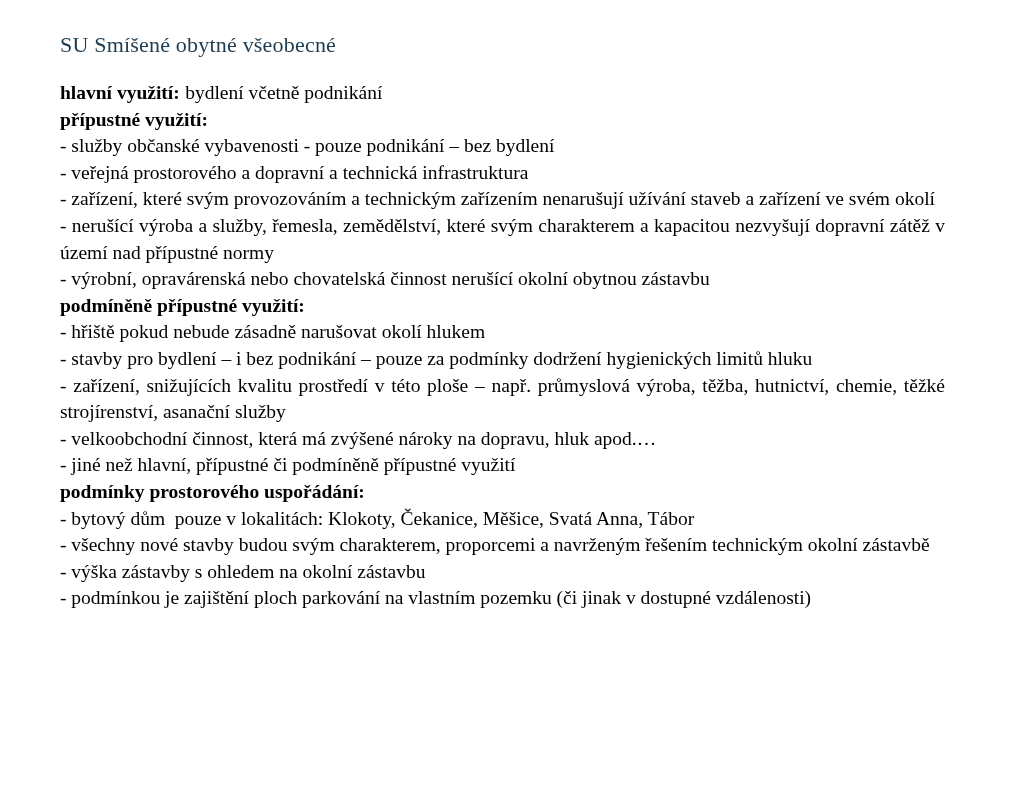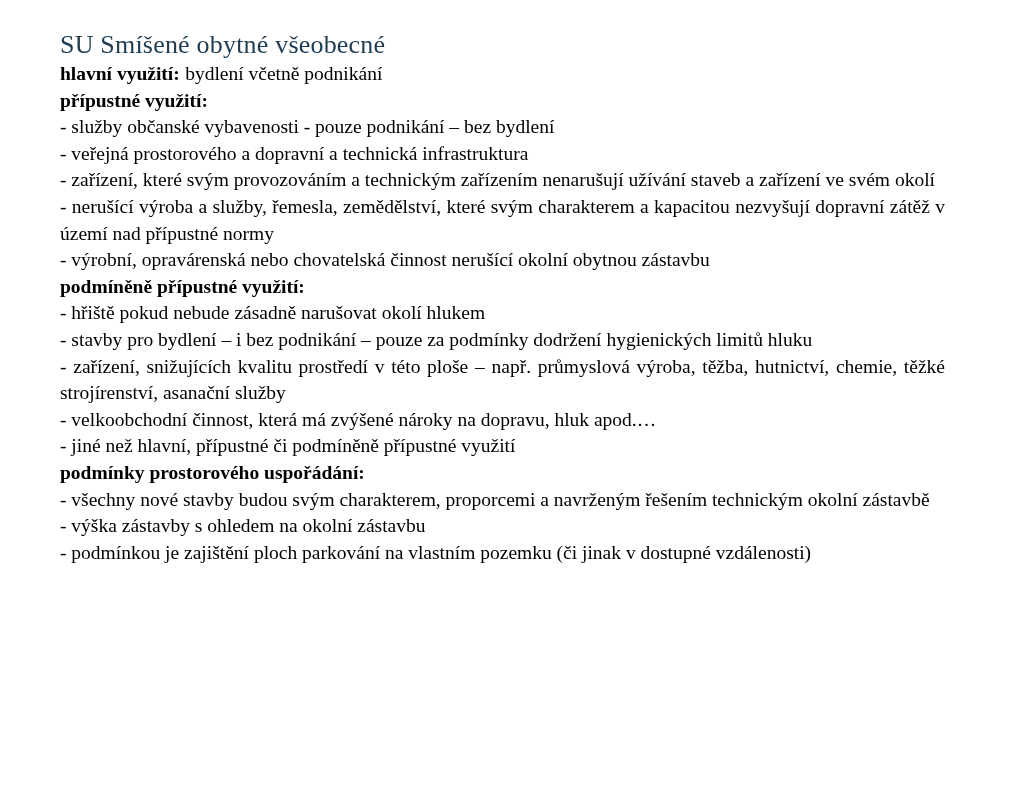--- a/index.html
+++ b/index.html
@@ -13,24 +13,24 @@
   .page {
     box-sizing: border-box;
     width: 1024px;
     height: 804px;
     padding: 30px 0 0 60px;
     background: #ffffff;
     font-family: "Liberation Serif", "DejaVu Serif", serif;
     color: #000000;
   }
   .title {
-    font-size: 26px;
+    font-size: 22px;
     font-weight: 400;
     line-height: 30px;
-    margin: 0 0 1px 0;
+    margin: 0 0 20px 0;
     letter-spacing: 0.2px;
   }
   .content {
     width: 885px;
     font-size: 19.5px;
     line-height: 26.6px;
   }
   .content p {
     margin: 0;
     padding: 0;
@@ -71,18 +71,19 @@
 
     <p class="heading">podmíněně přípustné využití:</p>
     <p class="item">- hřiště pokud nebude zásadně narušovat okolí hlukem</p>
     <p class="item">- stavby pro bydlení – i bez podnikání – pouze za podmínky dodržení hygienických limitů hluku</p>
 
     <p class="item">- zařízení, snižujících kvalitu prostředí v této ploše – např. průmyslová výroba, těžba, hutnictví, chemie, těžké strojírenství, asanační služby</p>
     <p class="item">- velkoobchodní činnost, která má zvýšené nároky na dopravu, hluk apod.…</p>
     <p class="item">- jiné než hlavní, přípustné či podmíněně přípustné využití</p>
 
     <p class="heading">podmínky prostorového uspořádání:</p>
+    <p class="item">- bytový dům&nbsp; pouze v lokalitách: Klokoty, Čekanice, Měšice, Svatá Anna, Tábor</p>
     <p class="item indent2">- všechny nové stavby budou svým charakterem, proporcemi a navrženým řešením technickým okolní zástavbě</p>
     <p class="item">- výška zástavby s ohledem na okolní zástavbu</p>
     <p class="item">- podmínkou je zajištění ploch parkování na vlastním pozemku (či jinak v dostupné vzdálenosti)</p>
 
   </div>
 </div>
 
 </body></html>

